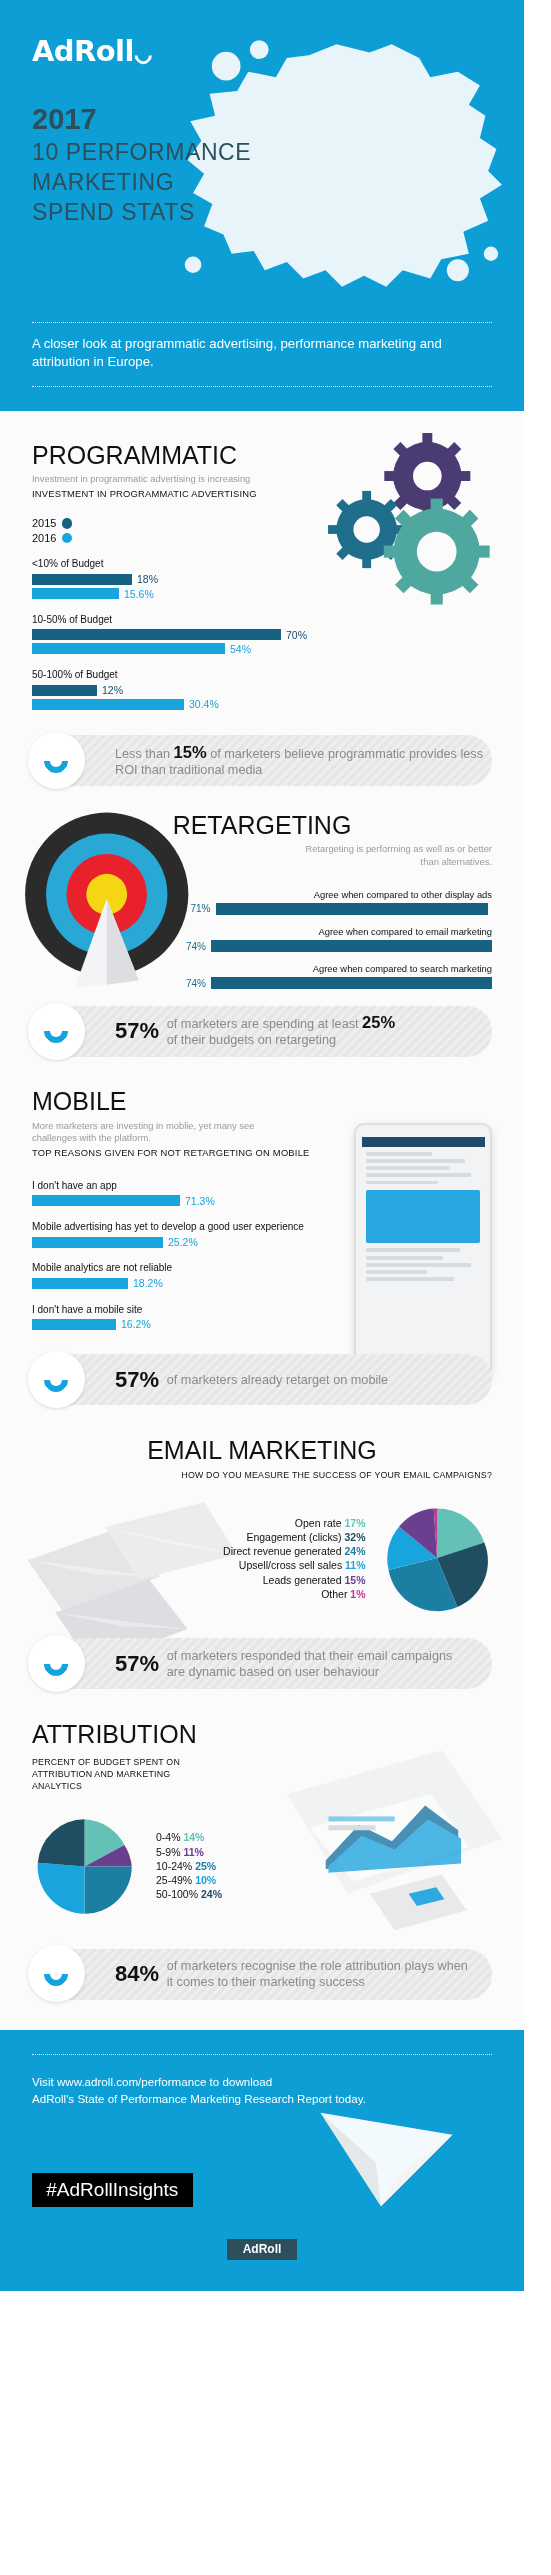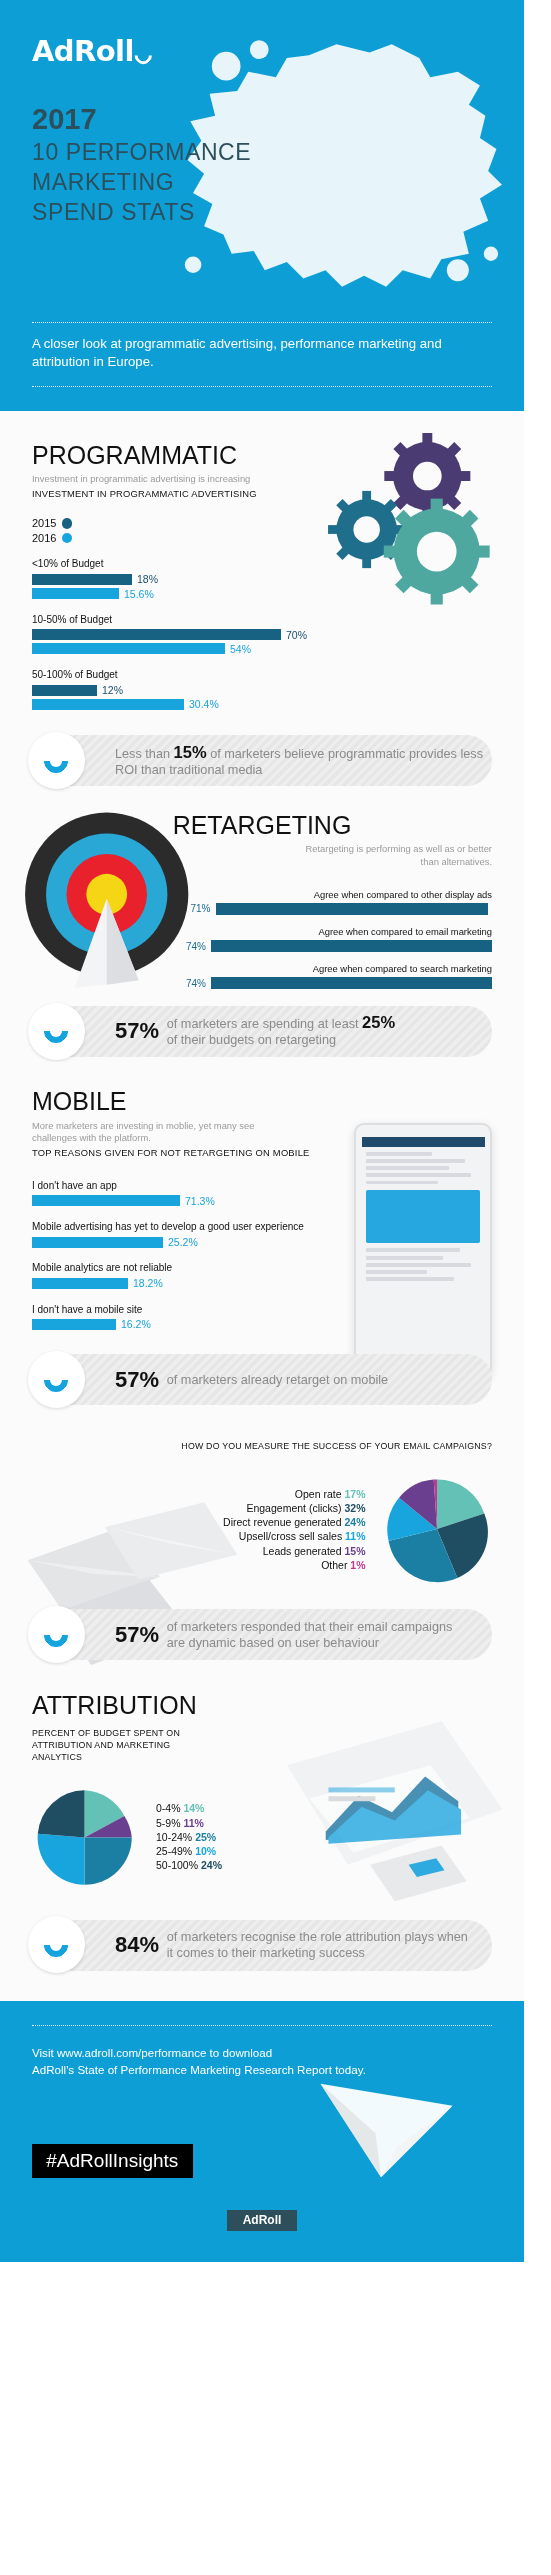--- a/index.html
+++ b/index.html
@@ -485,20 +485,21 @@
         <polygon points="10,120 180,60 250,150 75,215" fill="#e4e5e7"></polygon>
         <polygon points="10,120 130,145 250,150" fill="#eeeff1"></polygon>
         <polygon points="60,215 230,155 300,245 125,310" fill="#dddee1"></polygon>
         <polygon points="60,215 180,240 300,245" fill="#e9eaec"></polygon>
         <polygon points="150,60 330,15 390,110 210,155" fill="#ebecee"></polygon>
         <polygon points="150,60 270,90 390,110" fill="#f3f4f5"></polygon>
       </g>
     </svg>
 
     <div style="position:relative;z-index:2">
+      <div class="sec-title right">EMAIL MARKETING</div>
       <div style="text-align:right;font-size:8.8px;letter-spacing:0.2px;margin-top:5.5px">HOW DO YOU MEASURE THE SUCCESS OF YOUR EMAIL CAMPAIGNS?</div>
 
       <div style="display:flex;justify-content:flex-end;align-items:center;margin-top:23px;gap:16.5px">
         <div style="text-align:right">
           <div class="pie-legend-row"><span>Open rate</span> <span class="v" style="color:#63c2b5">17%</span></div>
           <div class="pie-legend-row"><span>Engagement (clicks)</span> <span class="v" style="color:#1f4e63">32%</span></div>
           <div class="pie-legend-row"><span>Direct revenue generated</span> <span class="v" style="color:#1b7fa3">24%</span></div>
           <div class="pie-legend-row"><span>Upsell/cross sell sales</span> <span class="v" style="color:#18a4dd">11%</span></div>
           <div class="pie-legend-row"><span>Leads generated</span> <span class="v" style="color:#6b3f8f">15%</span></div>
           <div class="pie-legend-row"><span>Other</span> <span class="v" style="color:#c0398f">1%</span></div>

